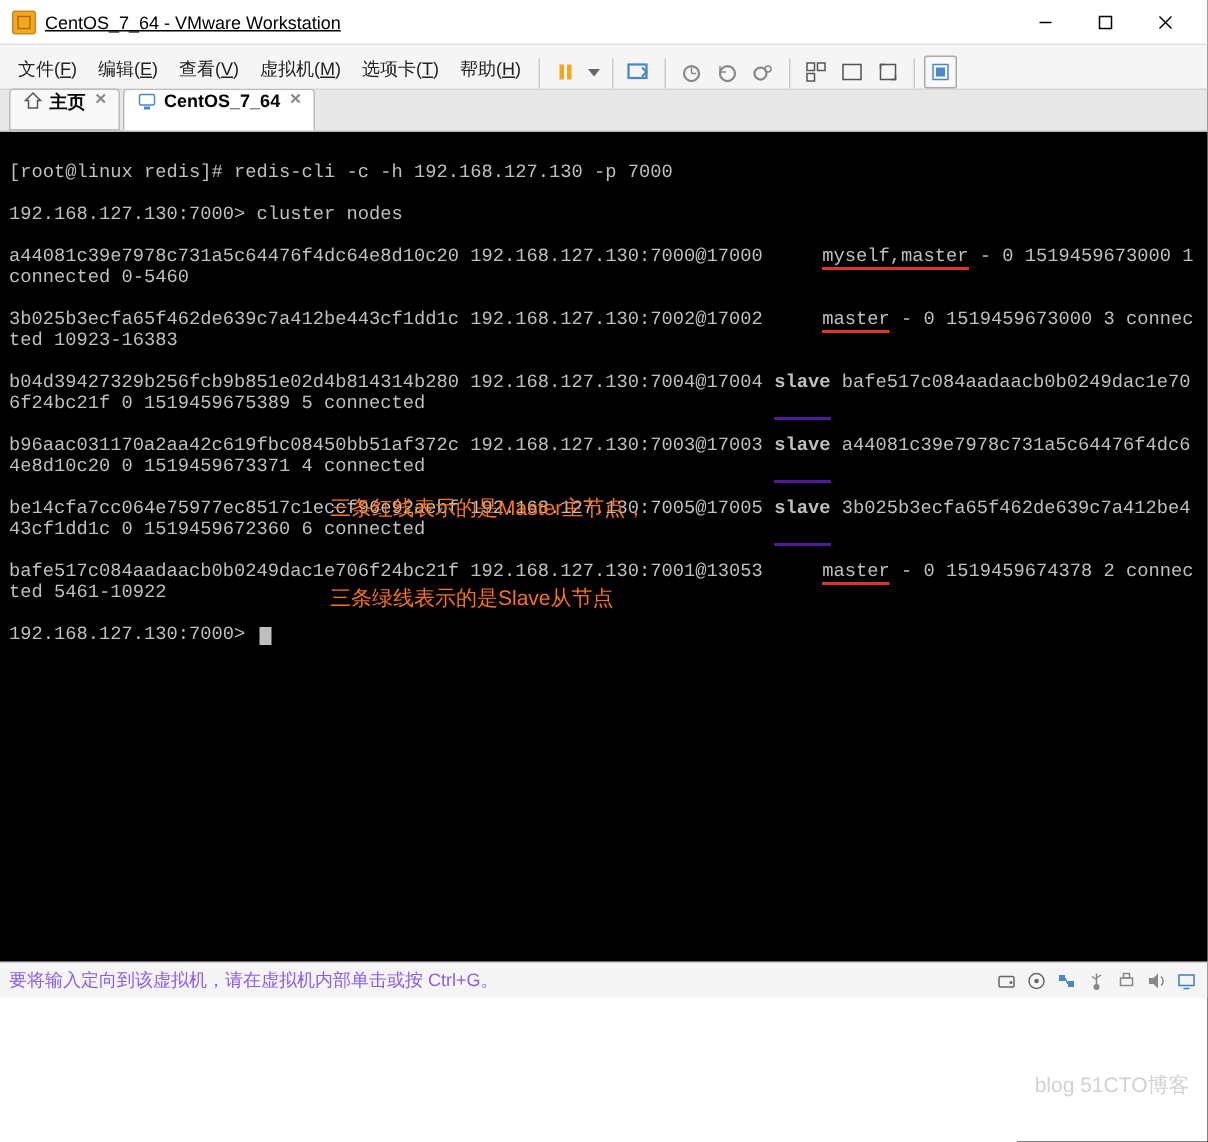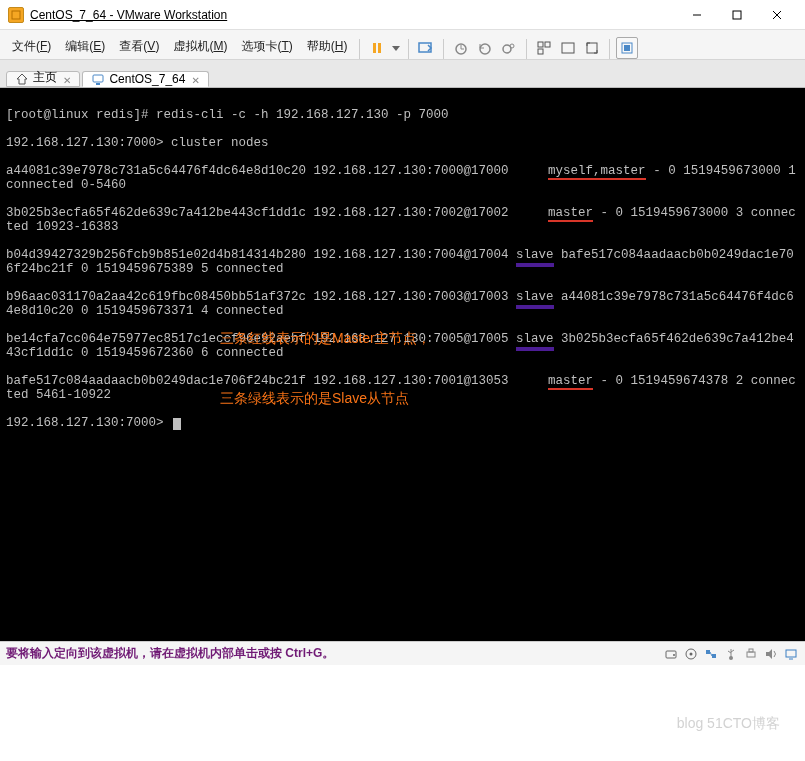--- a/index.html
+++ b/index.html
@@ -72,28 +72,29 @@
     .tabbar {
       height: 28px;
       display: flex;
       align-items: flex-end;
       padding: 0 6px;
       background: #e8e8e8;
       border-bottom: 1px solid #bbb;
       gap: 2px;
     }
     .tabbar .tab {
-      height: 16px;
+      height: 28px;
       padding: 0 8px;
-      display: flex; align-items: flex-end; gap: 4px;
+      display: flex; align-items: flex-start; gap: 4px;
       background: #f8f8f8;
       border: 1px solid #bbb;
       border-radius: 3px 3px 0 0;
       cursor: pointer;
       font-size: 12px;
+      font-weight: bold;
     }
     .tabbar .tab.active {
       background: #fff;
       border-bottom: 1px solid #fff;
     }
     .tabbar .tab .close-x {
       font-size: 10px; color: #888;
       margin-left: 2px;
     }
     .tabbar .tab .tab-icon {
@@ -109,21 +110,21 @@
       line-height: 14px;
       padding: 6px 6px;
       height: 553px;
       white-space: pre-wrap;
       word-break: break-all;
       position: relative;
       overflow: hidden;
     }
     .terminal .line { display: block; }
     .terminal .ul-red { border-bottom: 2px solid #d93629; padding-bottom: 0px; margin-left: 32px; }
-    .terminal .ul-green { border-bottom: 4px solid #4c1d95; padding-bottom: 1px; }
+    .terminal .ul-green { border-bottom: 2px solid #4c1d95; padding-bottom: 16px; font-weight: bold; }
     .terminal .cursor {
       display: inline-block;
       width: 8px; height: 12px;
       background: #bfbfbf;
       vertical-align: bottom;
       margin-left: 2px;
     }
     .annotation {
       position: absolute;
       color: #f97316;
@@ -135,29 +136,28 @@
     }
 
     .statusbar {
       height: 24px;
       display: flex;
       align-items: center;
       padding: 0 6px;
       background: #f5f5f5;
       border-top: 1px solid #ccc;
       font-size: 12px;
-      color: #701a75;
+      color: #8b5cf6;
       justify-content: space-between;
-      font-weight: bold;
     }
     .statusbar .status-icons { display: flex; gap: 4px; align-items: center;}
     .statusbar .sicon { width: 16px; height: 16px; display:inline-flex; align-items:center; justify-content:center;}
     .watermark {
       position: absolute;
-      right: 25px; bottom: 28px;
+      right: 12px; bottom: 28px;
       color: rgba(180,180,180,0.6);
       font-size: 14px;
       font-family: "Microsoft YaHei", sans-serif;
       pointer-events: none;
     }
     svg { display: block; }
   </style>
 </head>
 <body>
 

